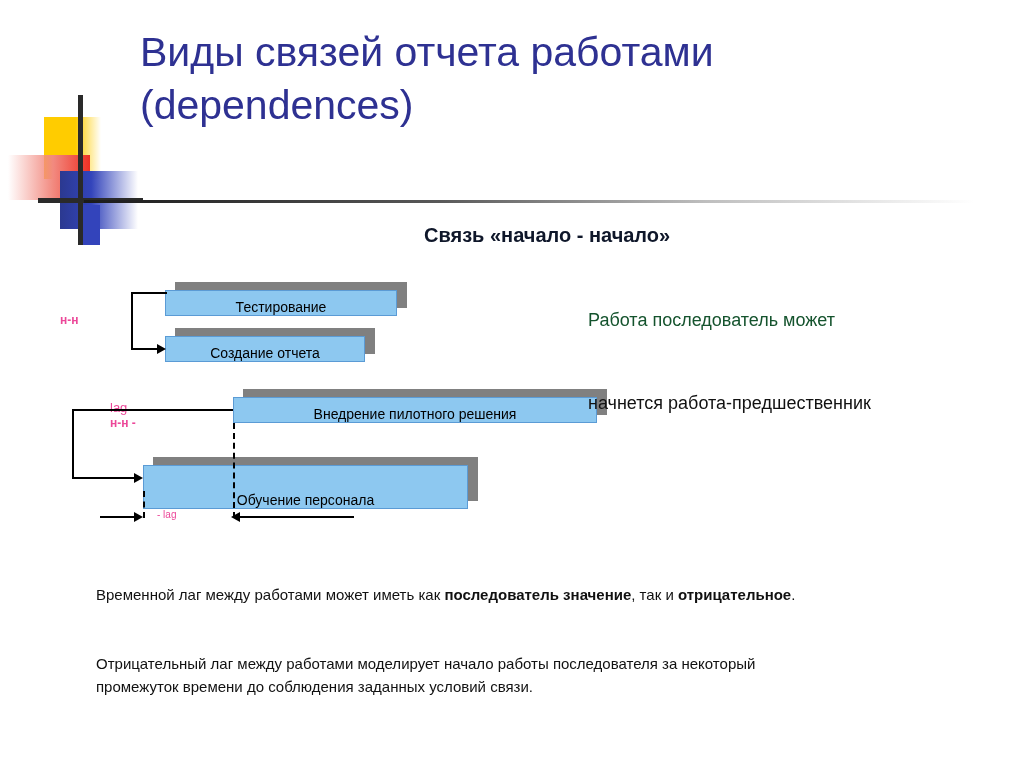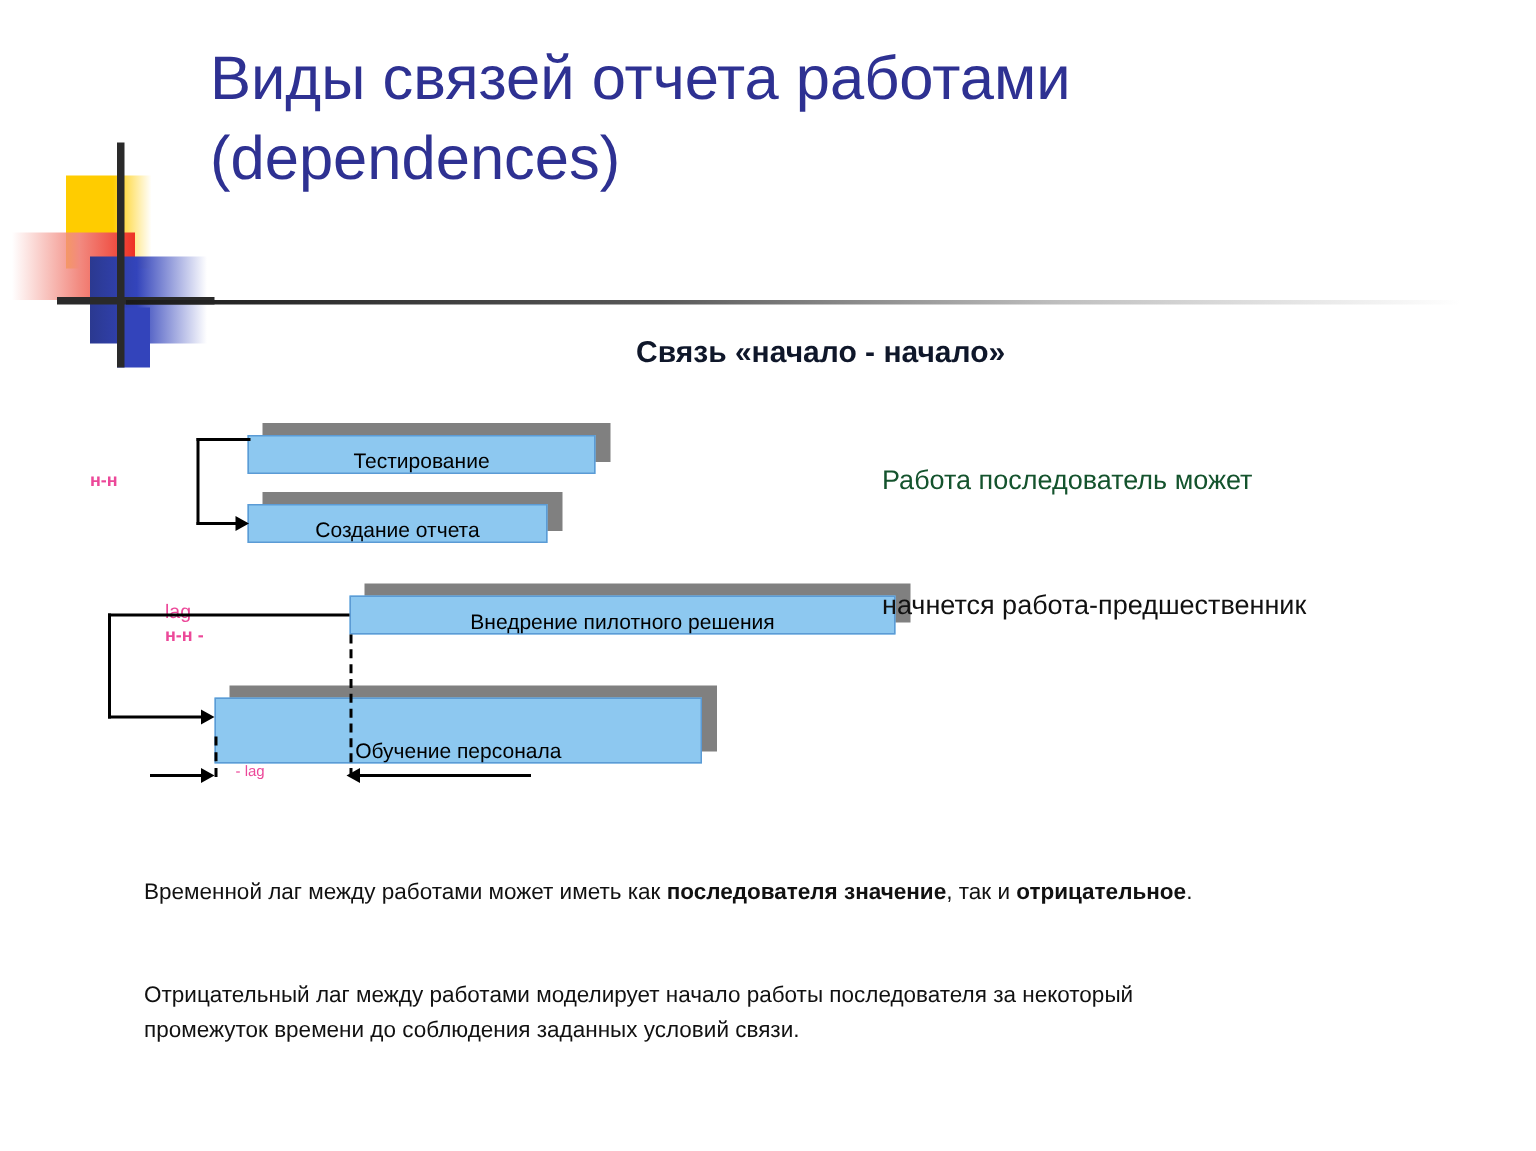--- a/index.html
+++ b/index.html
@@ -197,16 +197,16 @@
   <div class="ln ln-h" style="left:240px; top:516px; width:114px;"></div>
   <div class="arrow-l" style="left:231px; top:512px;"></div>
 </div>
 
 <div class="right-text">
   <div>Работа последователь может</div>
 </div>
 <div class="right-text-2">начнется работа-предшественник</div>
 
 <div class="para para-1">
-  <span>Временной лаг между работами может иметь как </span><b>последователя значение</b><span>, так и </span><b>отрицательное</b><span>.</span>
+  <span>Временной лаг между работами может иметь как </span><b>последователь значение</b><span>, так и </span><b>отрицательное</b><span>.</span>
 </div>
 
 <div class="para para-2">Отрицательный лаг между работами моделирует начало работы последователя за некоторый промежуток времени до соблюдения заданных условий связи.</div>
 
 </body></html>

